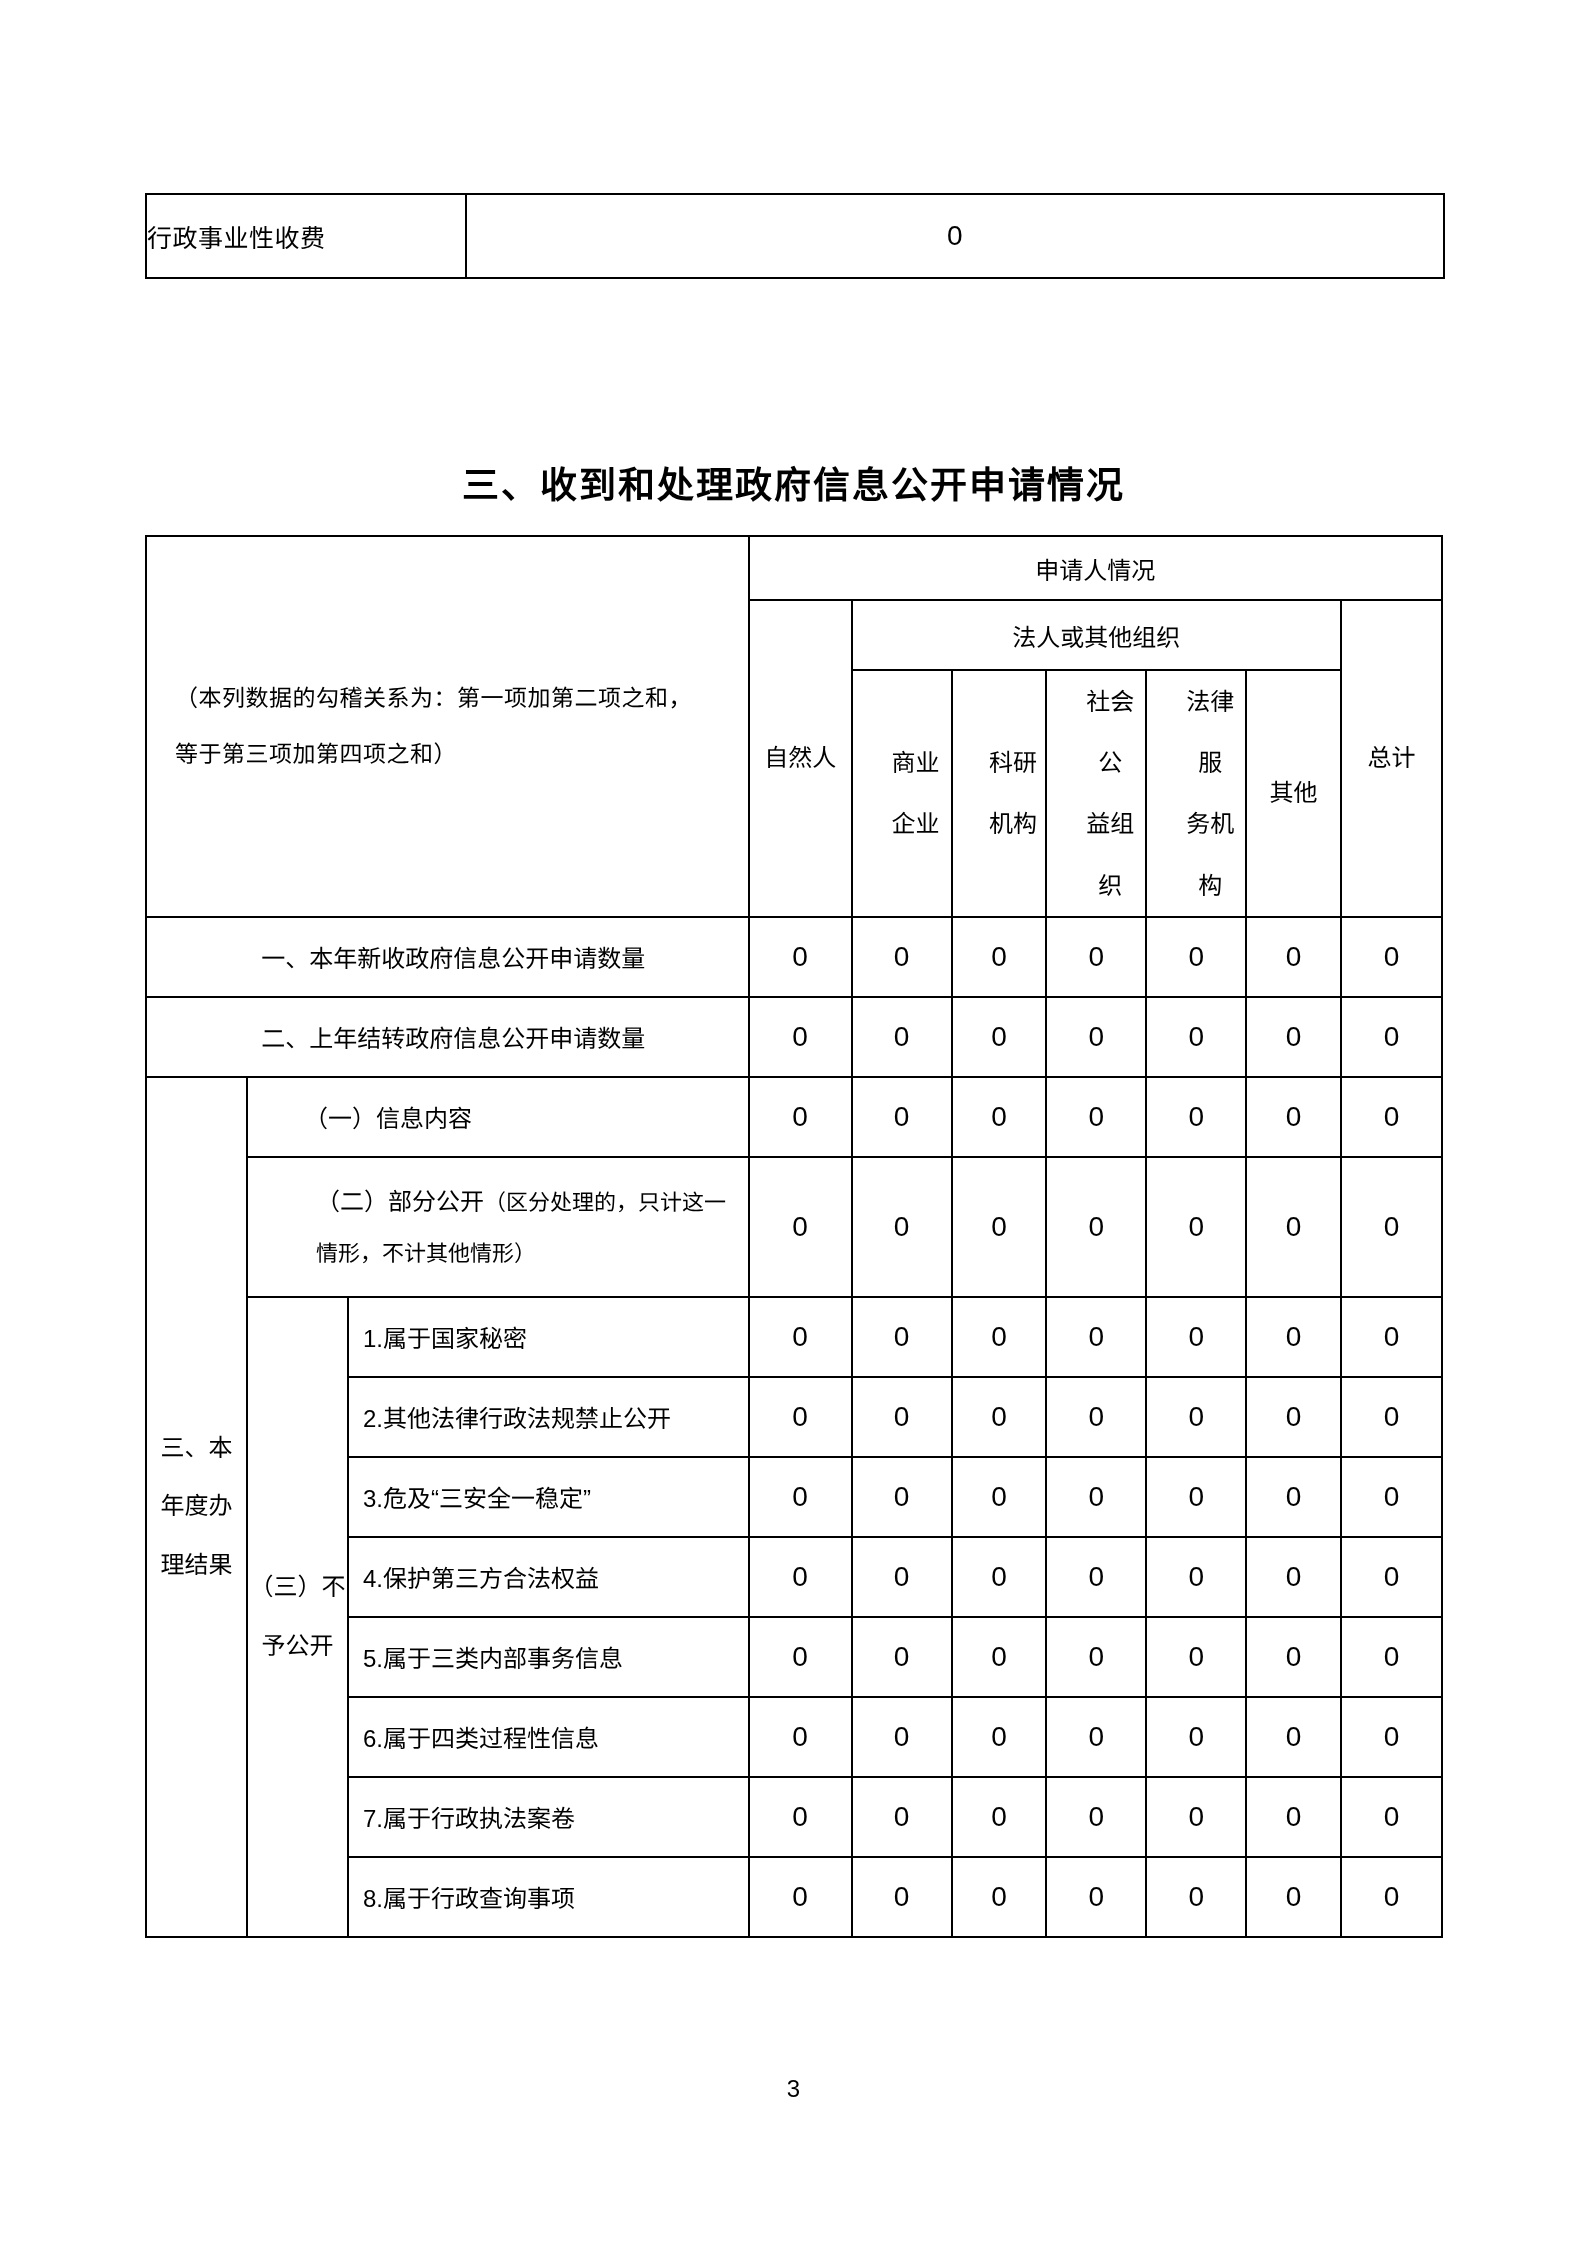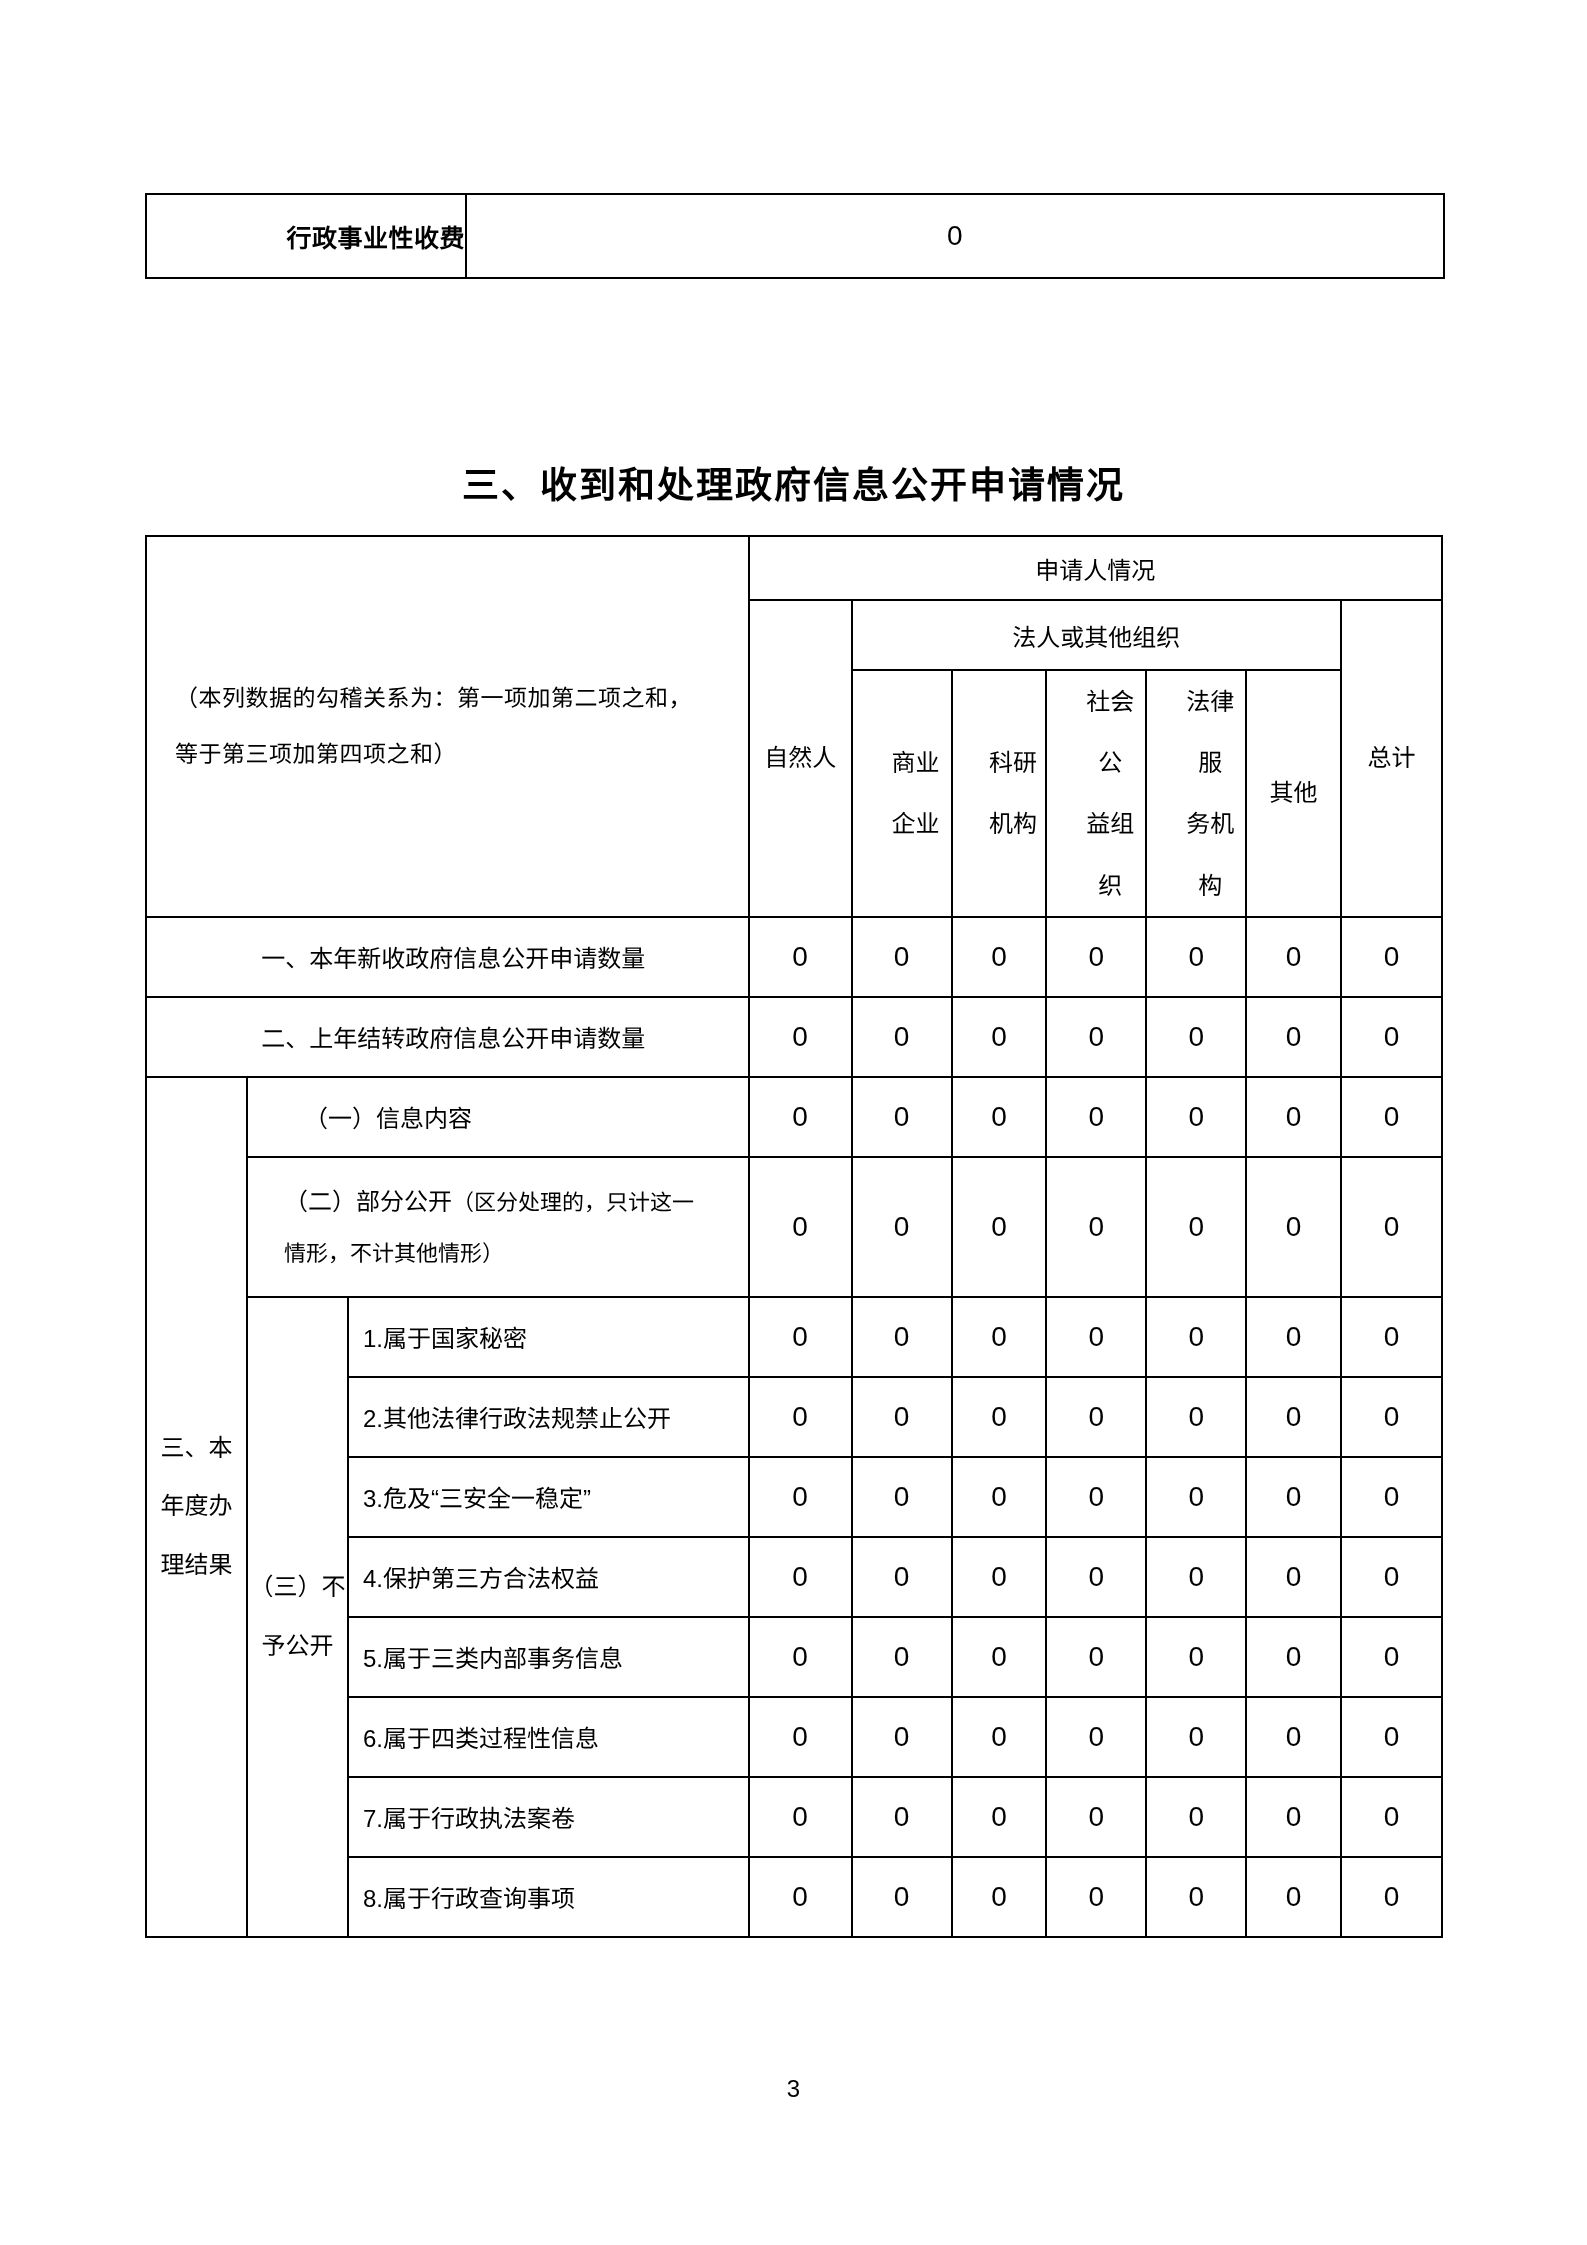--- a/index.html
+++ b/index.html
@@ -53,23 +53,22 @@
     height: 78px;
     font-size: 25px;
     letter-spacing: 0.5px;
   }
   .fee-body-cell {
     height: 82px;
     font-size: 25px;
     letter-spacing: 0.5px;
   }
   .fee-name {
-    text-align: right;
-    padding-left: 12px;
-    font-weight: bold;
+    text-align: left;
+    padding-left: 0;
   }
   .fee-zero {
     font-size: 28px;
   }
 
   
   .section-title {
     position: absolute;
     left: 0;
     top: 455px;
@@ -150,21 +149,21 @@
     font-size: 24px;
   }
   .num {
     font-size: 28px;
   }
 
   .tall-row { height: 140px; }
 
   .mixed-label {
     text-align: left;
-    padding-left: 36px;
+    padding-left: 68px;
     font-size: 24px;
     line-height: 2.3;
     margin-left: 34px;
   }
   .mixed-label .kai {
     font-family: "Liberation Serif", "DejaVu Serif", serif;
     font-size: 22px;
   }
 
   .vlabel {

